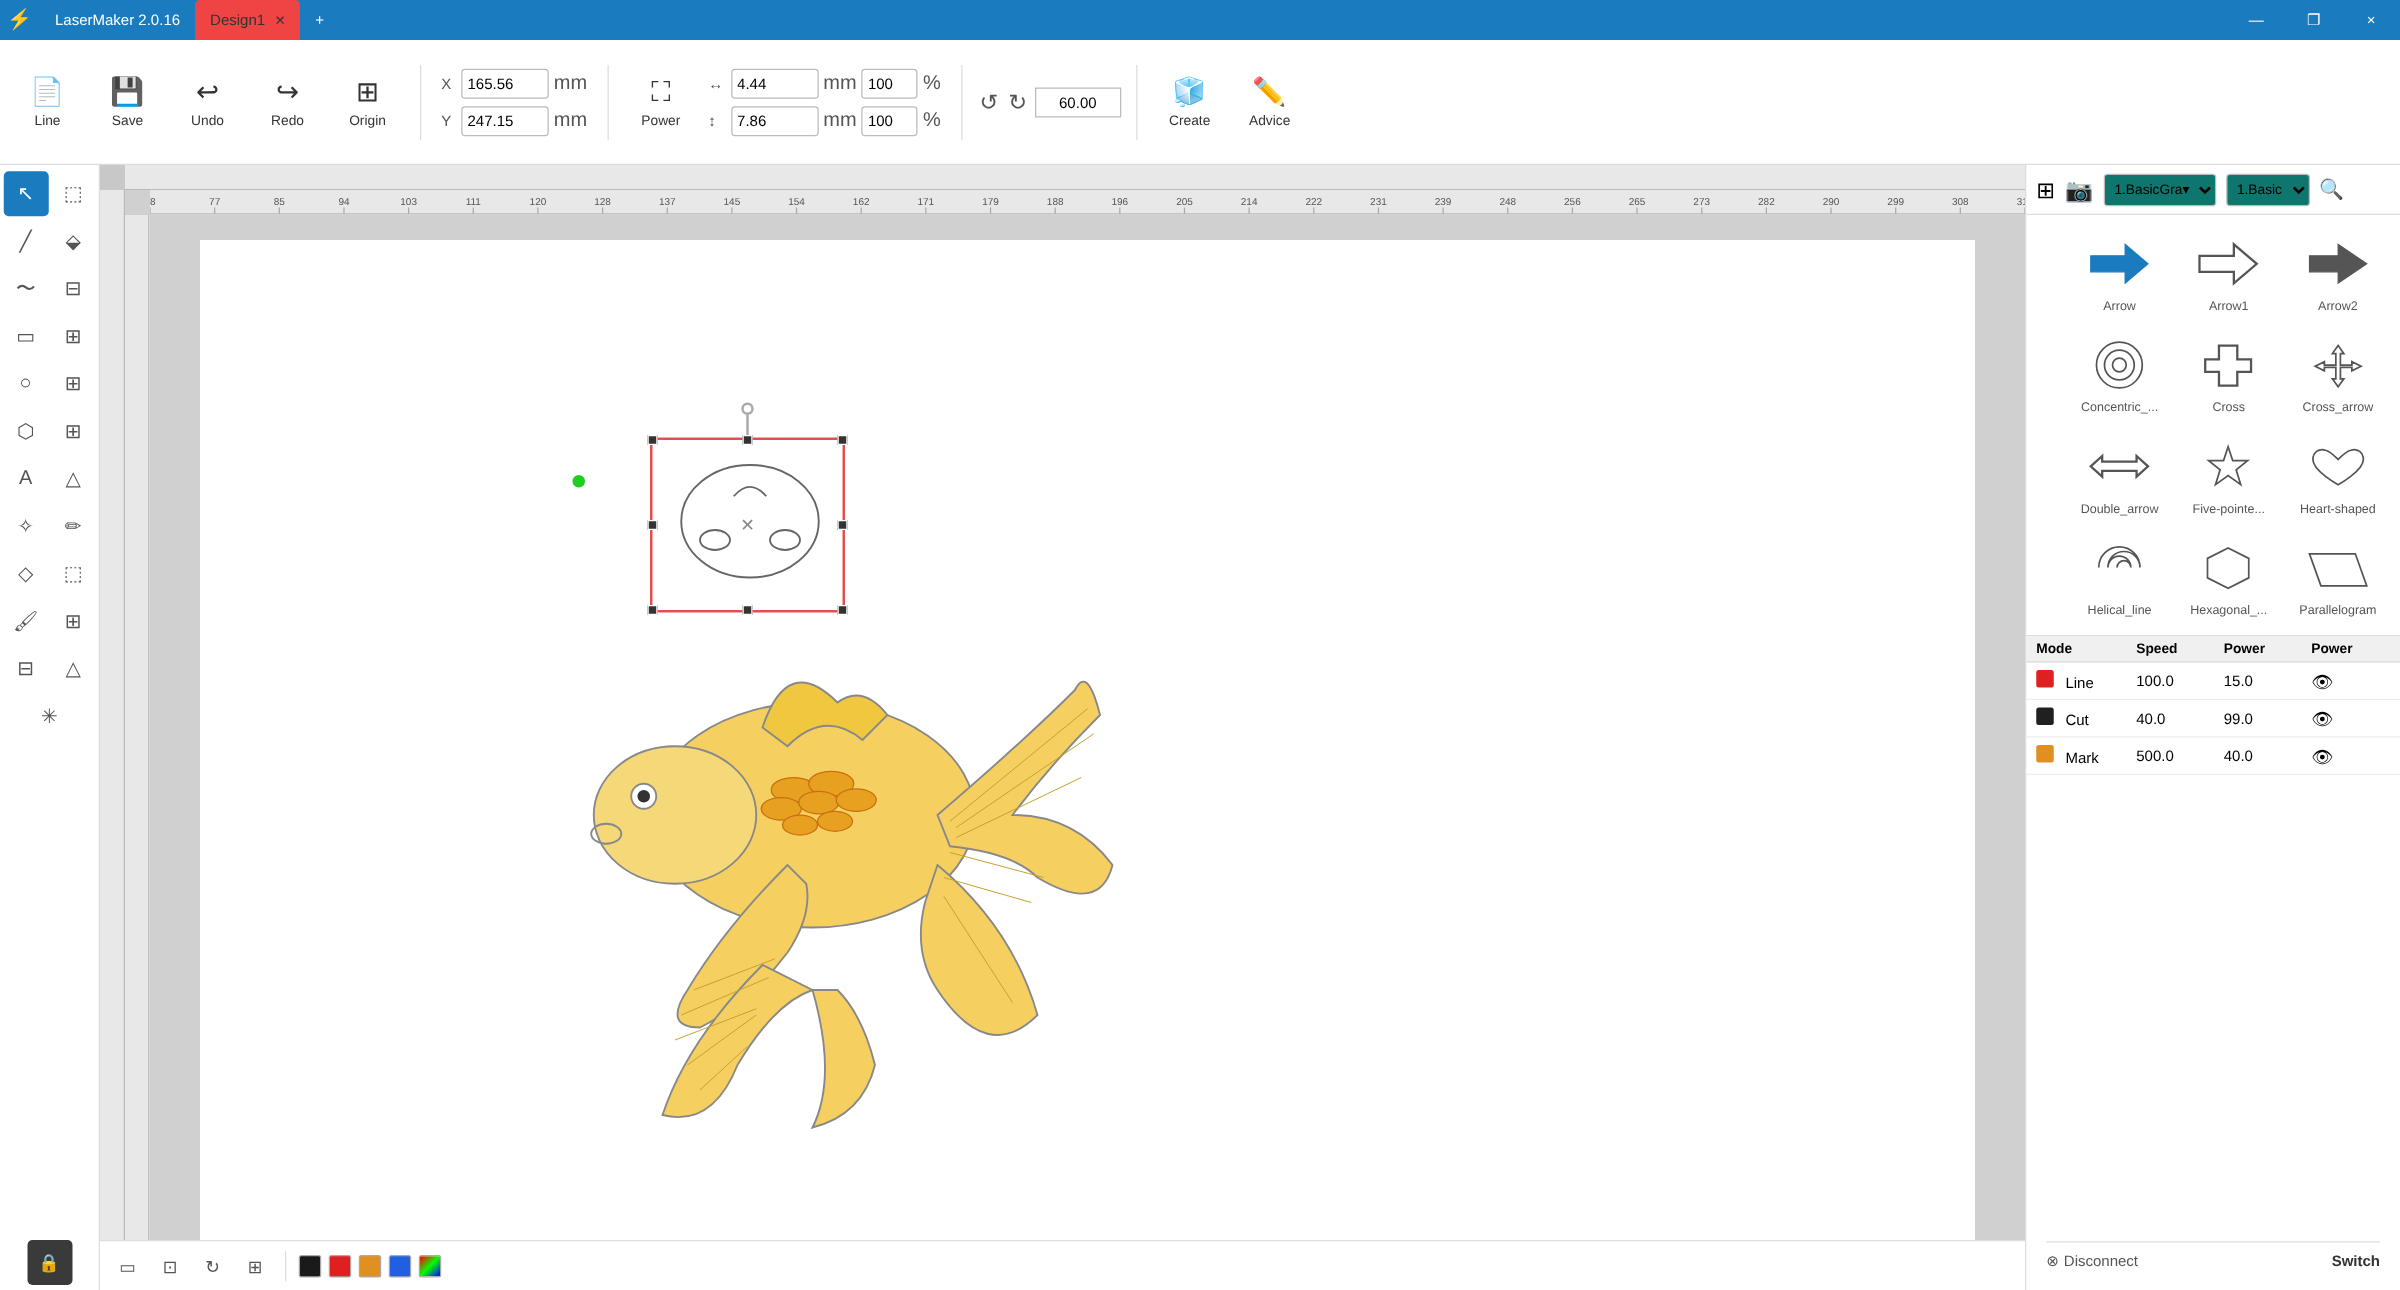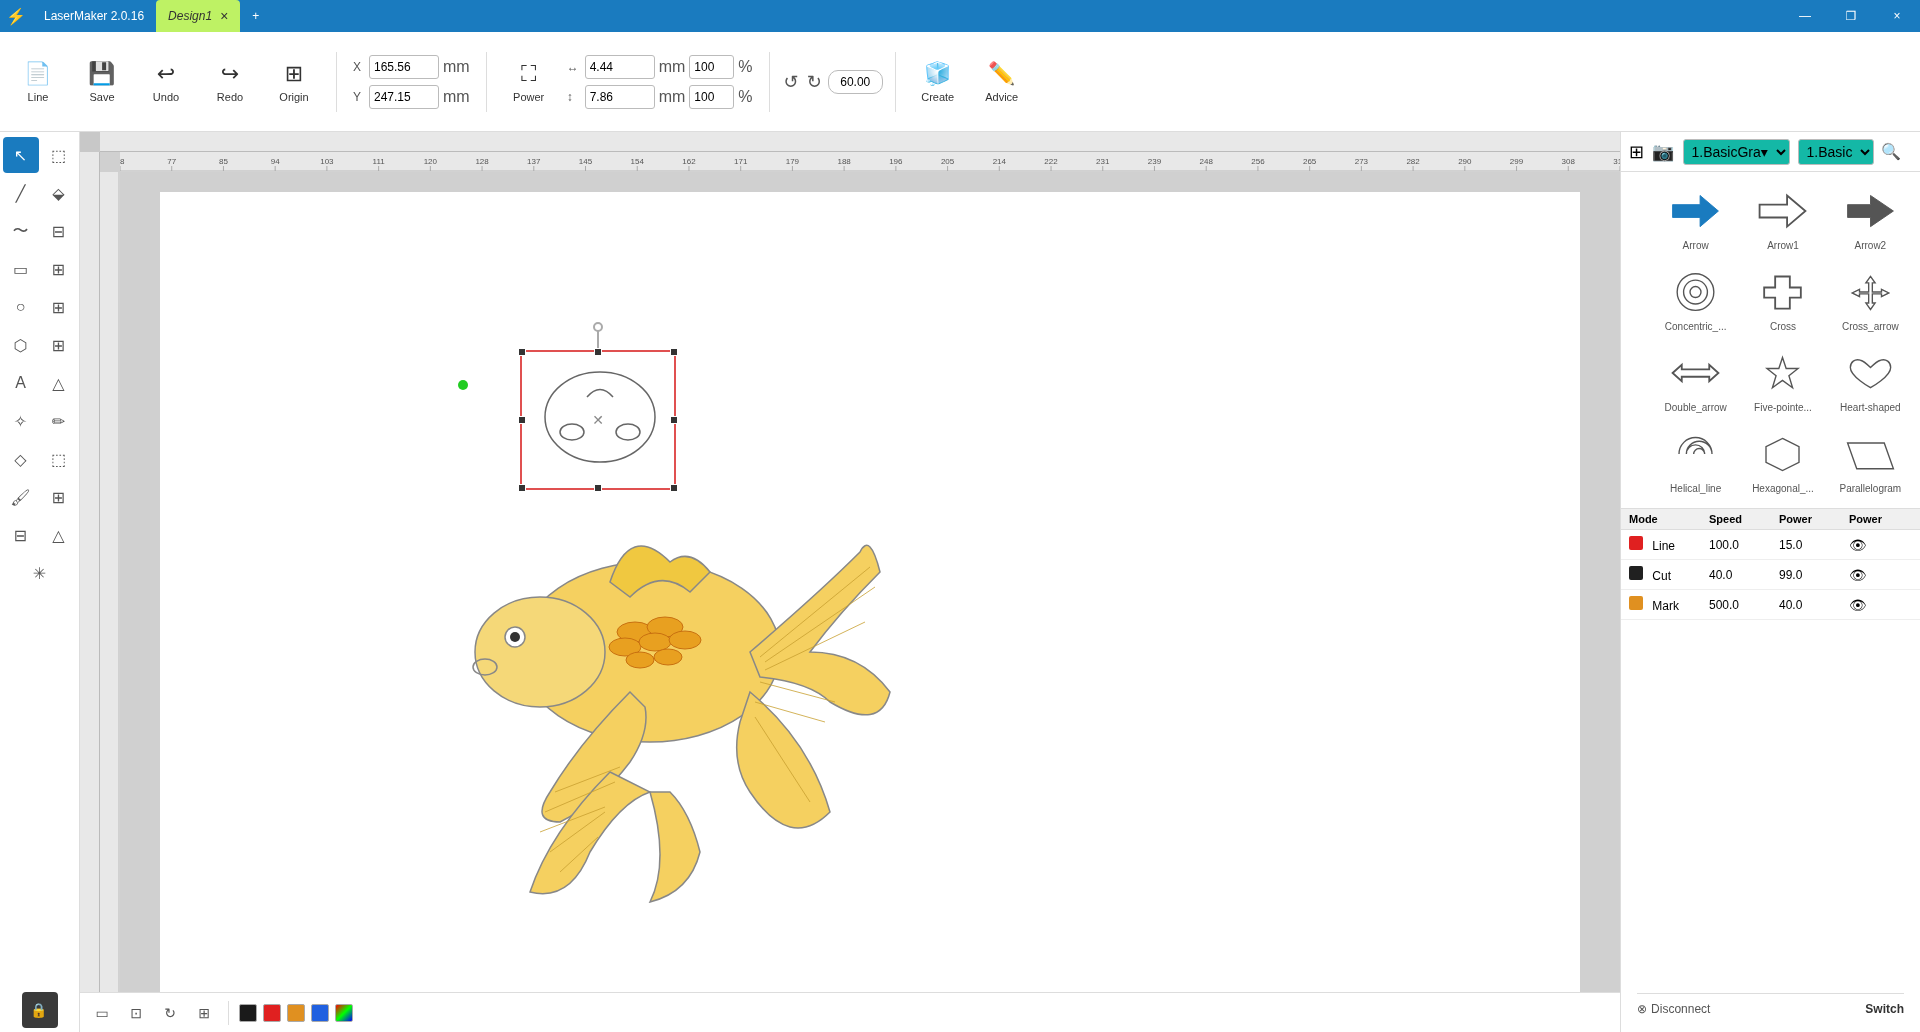--- a/index.html
+++ b/index.html
@@ -18,21 +18,21 @@
     #titlebar .tab {
       height: 32px;
       padding: 0 12px;
       display: flex;
       align-items: center;
       background: #1a7bbf;
       color: white;
       font-size: 12px;
       gap: 8px;
     }
-    #titlebar .tab.active { background: #bef264; color: #333; border-radius: 4px 4px 0 0; font-style: italic; }
+    #titlebar .tab.active { background: #ef4444; color: #333; border-radius: 4px 4px 0 0; }
     #titlebar .tab .close-btn { cursor: pointer; font-size: 14px; }
     #titlebar .window-controls { margin-left: auto; display: flex; }
     #titlebar .window-controls span { width: 46px; height: 32px; display: flex; align-items: center; justify-content: center; cursor: pointer; }
 
     
     #toolbar {
       height: 100px;
       background: white;
       border-bottom: 1px solid #ddd;
       display: flex;
@@ -59,21 +59,21 @@
     }
     .coord-unit { font-size: 16px; color: #555; }
 
     
     .scale-group { display: flex; flex-direction: column; gap: 6px; margin: 0 4px; }
     .scale-row { display: flex; align-items: center; gap: 4px; }
 
     
     .rotate-group { display: flex; align-items: center; gap: 4px; }
     .rotate-btn { font-size: 18px; cursor: pointer; color: #555; padding: 2px; }
-    .rotate-input { width: 55px; height: 24px; border: 1px solid #bbb; border-radius: 10px; padding: 0 4px; font-size: 12px; text-align: center; }
+    .rotate-input { width: 69px; height: 24px; border: 1px solid #bbb; border-radius: 0; padding: 0 4px; font-size: 12px; text-align: center; }
 
     
     #main { display: flex; height: calc(1032px - 32px - 100px); }
 
     
     #left-toolbar {
       width: 80px;
       background: white;
       border-right: 1px solid #ddd;
       display: flex;
@@ -188,21 +188,21 @@
       font-weight: bold;
     }
     .bottom-tool { width: 28px; height: 28px; display: flex; align-items: center; justify-content: center; cursor: pointer; border-radius: 3px; font-size: 14px; color: #555; }
     .swatch { width: 18px; height: 18px; border-radius: 2px; cursor: pointer; border: 1px solid #aaa; }
 
     
     svg.shape-svg { width: 55px; height: 45px; }
 
     .dropdown-select {
       height: 26px; border: 1px solid #bbb; border-radius: 3px;
-      font-size: 14px; padding: 0 4px; background: #14b8a6; cursor: pointer;
+      font-size: 11px; padding: 0 4px; background: #0f766e; cursor: pointer;
     }
   </style>
 </head>
 <body>
 
 <div id="titlebar">
   <div class="app-icon">⚡</div>
   <div class="tab">
     <span>LaserMaker 2.0.16</span>
   </div>

